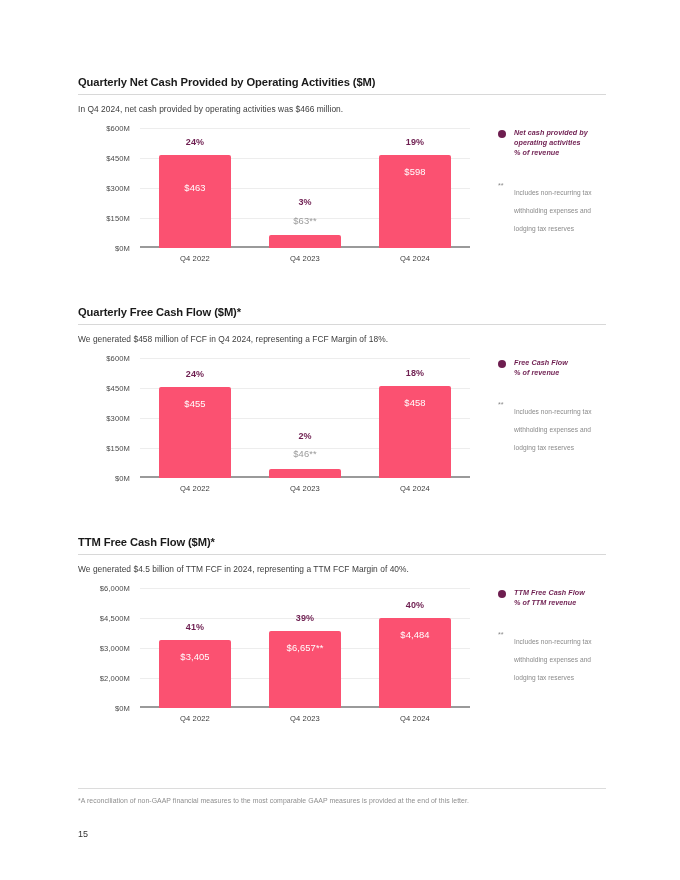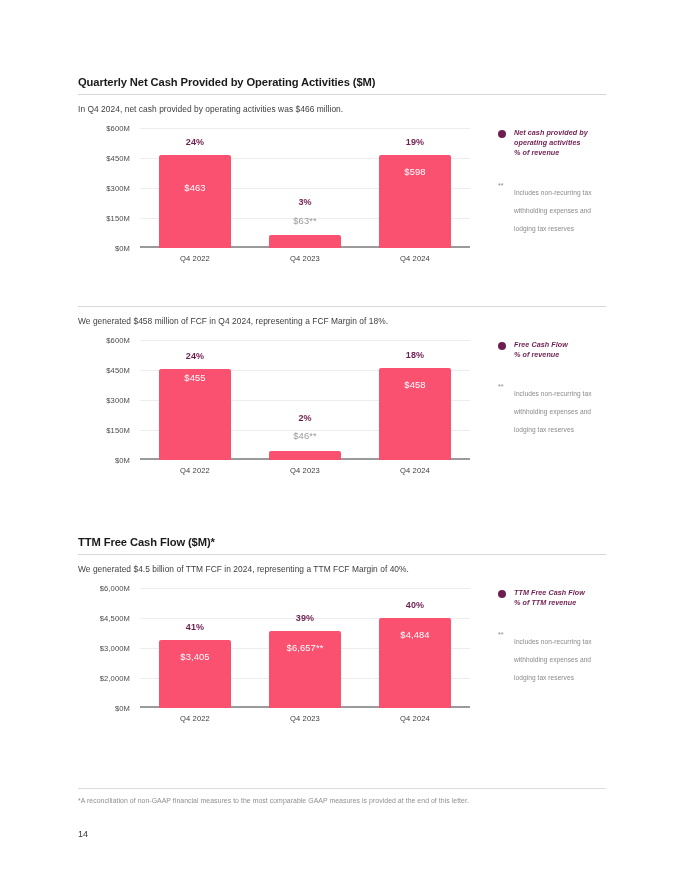--- a/index.html
+++ b/index.html
@@ -296,20 +296,21 @@
         </div>
         <div class="legend-note">
           <span class="note-mark">**</span>
           <span class="note-text">Includes non-recurring tax withholding expenses and lodging tax reserves</span>
         </div>
       </div>
     </div>
   </div>
 
   <div class="section" id="section-1" style="top:306px">
+    <div class="sec-title">Quarterly Free Cash Flow ($M)*</div>
     <div class="sec-rule"></div>
     <div class="sec-sub">We generated $458 million of FCF in Q4 2024, representing a FCF Margin of 18%.</div>
     <div class="chart">
       <div class="plot">
         <div class="ylabels">
             <div class="ylab" style="top: 120px;">$0M</div>
             <div class="ylab" style="top: 90px;">$150M</div>
             <div class="ylab" style="top: 60px;">$300M</div>
             <div class="ylab" style="top: 30px;">$450M</div>
             <div class="ylab" style="top: 0px;">$600M</div>
@@ -317,21 +318,21 @@
         <div class="grid-area">
             <div class="gridline" style="top: 90px;"></div>
             <div class="gridline" style="top: 60px;"></div>
             <div class="gridline" style="top: 30px;"></div>
             <div class="gridline" style="top: 0px;"></div>
             <div class="axisline"></div>
           </div>
         <div class="bars">
             <div class="barcol" style="left: 19px; width: 72px;">
               <div class="bar" style="height: 91px; background: rgb(251, 81, 113);"></div>
-              <div class="bar-inlabel" style="top: 32px;">$455</div>
+              <div class="bar-inlabel" style="top: 40px;">$455</div>
               <div class="pct" style="top: 11px;">24%</div>
             </div>
             <div class="barcol" style="left: 129px; width: 72px;">
               <div class="bar" style="height: 9.2px; background: rgb(251, 81, 113);"></div>
               <div class="bar-outlabel" style="top: 89.8px;">$46**</div>
               <div class="pct" style="top: 72.8px;">2%</div>
             </div>
             <div class="barcol" style="left: 239px; width: 72px;">
               <div class="bar" style="height: 91.6px; background: rgb(251, 81, 113);"></div>
               <div class="bar-inlabel" style="top: 39.4px;">$458</div>
@@ -414,15 +415,15 @@
         <div class="legend-note">
           <span class="note-mark">**</span>
           <span class="note-text">Includes non-recurring tax withholding expenses and lodging tax reserves</span>
         </div>
       </div>
     </div>
   </div>
 
   <div class="footer-rule"></div>
   <div class="footnote">*A reconciliation of non-GAAP financial measures to the most comparable GAAP measures is provided at the end of this letter.</div>
-  <div class="pagenum">14</div>
+  <div class="pagenum">15</div>
 
 </div>
 
 </body></html>

